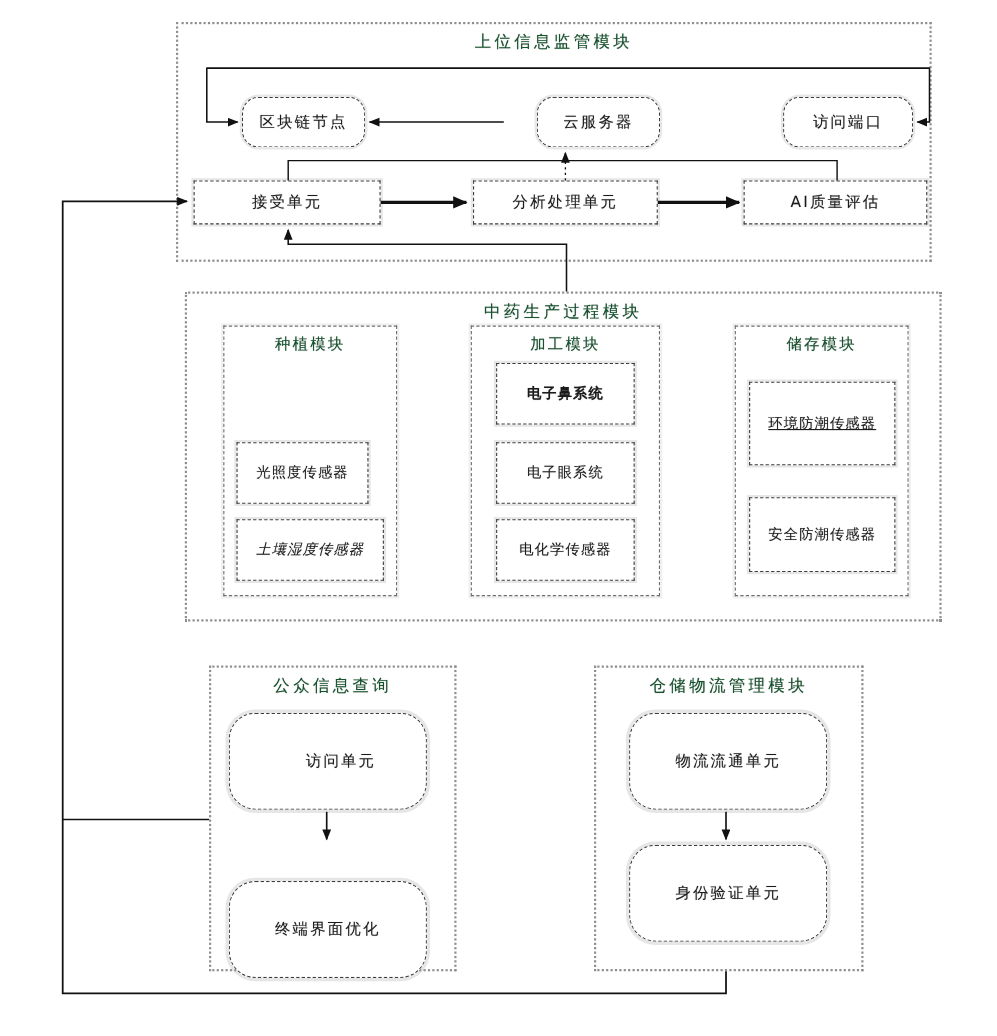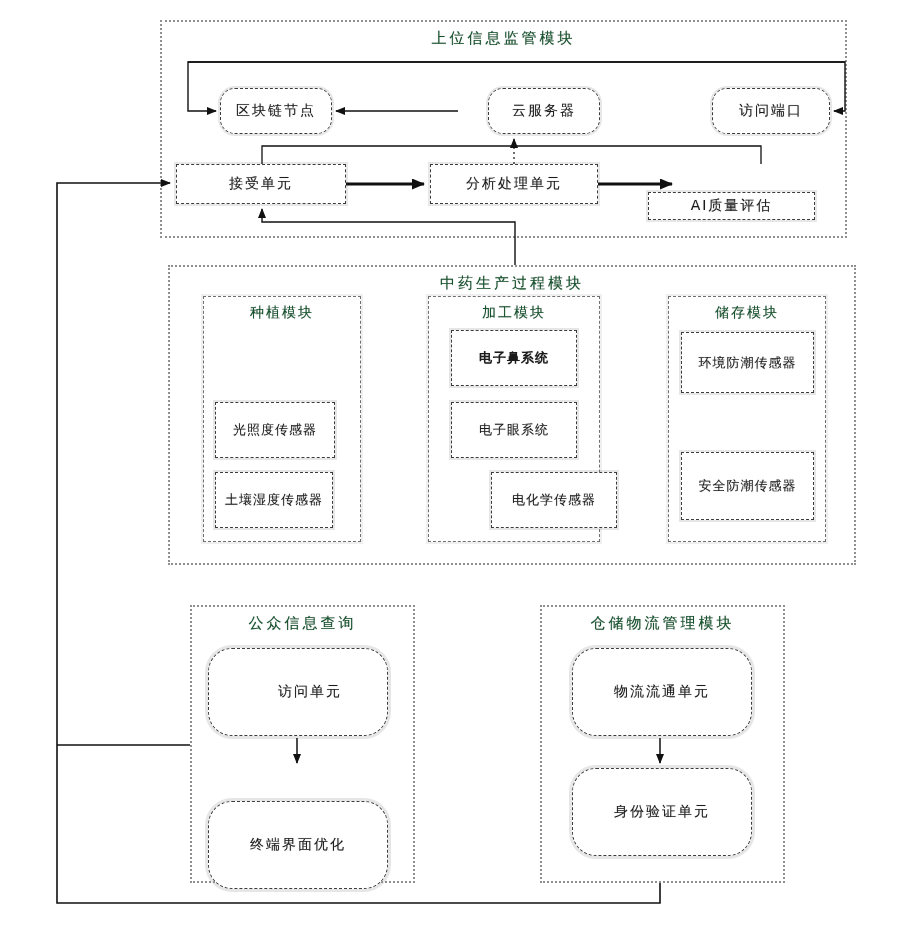--- a/index.html
+++ b/index.html
@@ -57,55 +57,55 @@
   <div class="unit rnode" style="left:712px;top:88px;width:118px;height:46px;">
     <span>访问端口</span>
   </div>
 
   <div class="unit" style="left:176px;top:164px;width:170px;height:40px;">
     <span>接受单元</span>
   </div>
   <div class="unit" style="left:430px;top:164px;width:168px;height:40px;">
     <span>分析处理单元</span>
   </div>
-  <div class="unit" style="left:648px;top:164px;width:167px;height:28px;margin-top:28px;">
+  <div class="unit" style="left:676px;top:164px;width:167px;height:40px;">
     <span>AI质量评估</span>
   </div>
 
   <div class="module" style="left:168px;top:265px;width:688px;height:300px;">
     <div class="module-title">中药生产过程模块</div>
   </div>
 
   <div class="sub" style="left:203px;top:296px;width:158px;height:246px;">
     <div class="module-title">种植模块</div>
   </div>
   <div class="sensor" style="left:215px;top:402px;width:120px;height:56px;">
     <span>光照度传感器</span>
   </div>
-  <div class="sensor" style="left:215px;top:472px;width:118px;height:56px;">
+  <div class="sensor" style="left:215px;top:472px;width:134px;height:56px;font-style:italic;">
     <span>土壤湿度传感器</span>
   </div>
 
   <div class="sub" style="left:428px;top:296px;width:172px;height:246px;">
     <div class="module-title">加工模块</div>
   </div>
   <div class="sensor" style="left:451px;top:330px;width:126px;height:56px;font-weight:bold;">
     <span>电子鼻系统</span>
   </div>
   <div class="sensor" style="left:451px;top:402px;width:126px;height:56px;">
     <span>电子眼系统</span>
   </div>
-  <div class="sensor" style="left:451px;top:472px;width:126px;height:56px;margin-left:40px;">
+  <div class="sensor" style="left:451px;top:472px;width:126px;height:56px;">
     <span>电化学传感器</span>
   </div>
 
   <div class="sub" style="left:668px;top:296px;width:158px;height:246px;">
     <div class="module-title">储存模块</div>
   </div>
-  <div class="sensor" style="left:681px;top:332px;width:133px;height:61px;">
+  <div class="sensor" style="left:681px;top:347px;width:133px;height:76px;text-decoration:underline;">
     <span>环境防潮传感器</span>
   </div>
   <div class="sensor" style="left:681px;top:452px;width:133px;height:68px;">
     <span>安全防潮传感器</span>
   </div>
 
   <div class="module" style="left:190px;top:605px;width:225px;height:278px;">
     <div class="module-title">公众信息查询</div>
   </div>
   <div class="unit pill" style="left:208px;top:648px;width:180px;height:88px;padding-left:24px;">

